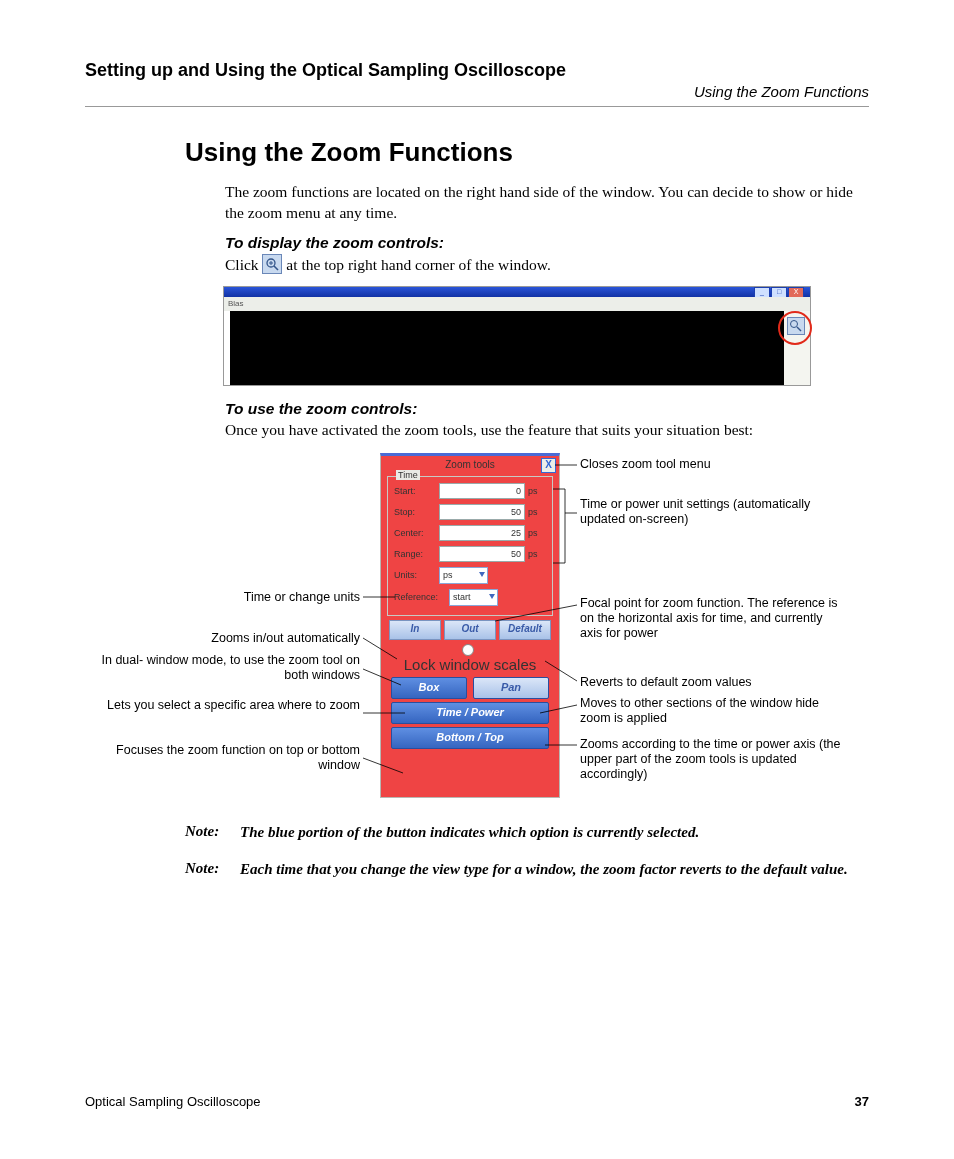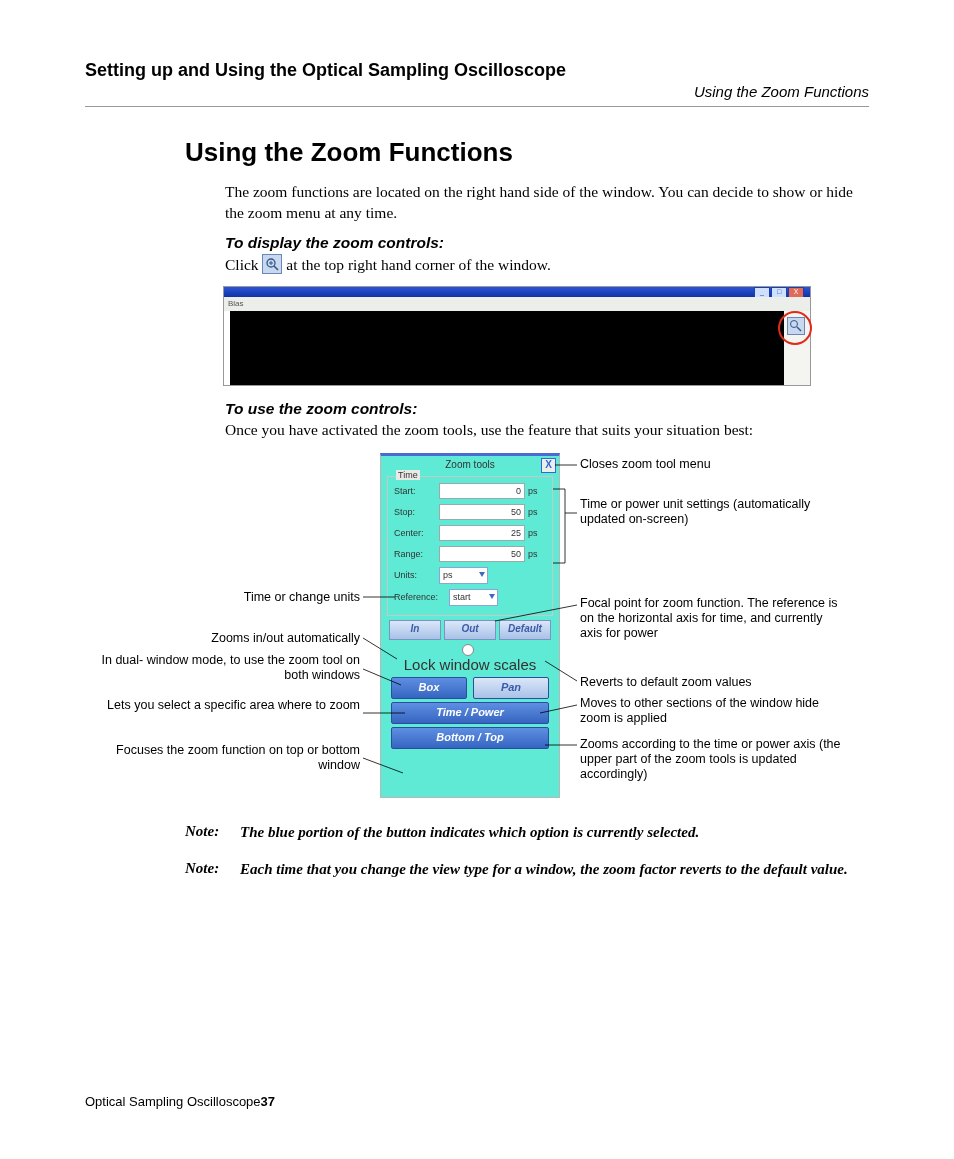--- a/index.html
+++ b/index.html
@@ -107,21 +107,21 @@
   .diagram {
     position: relative;
     margin-top: 12px;
     height: 352px;
     margin-left: 0;
   }
   .panel {
     position:absolute;
     left:295px; top:0;
     width:180px; height:345px;
-    background:#5eead4;
+    background:#ef4444;
     border:1px solid #b7b8b3;
     border-top:3px solid #4a6bd6;
     box-sizing:border-box;
     font-size:10px;
     font-family: Arial, sans-serif;
     color:#333;
   }
   .panel-header{
     display:flex; justify-content:center; align-items:center;
     position:relative; height:18px;
@@ -202,21 +202,21 @@
     display:flex;
     margin-left:100px; margin-top:18px;
     font-family: Georgia, "Times New Roman", serif;
     font-size:15px;
   }
   .note-label { font-weight:700; font-style:italic; width:55px; }
   .note-text { font-style:italic; flex:1; line-height:1.3;font-weight:bold; }
 
   .footer {
     position:absolute; bottom:50px; left:85px; right:85px;
-    display:flex; justify-content:flex-start;
+    display:flex; justify-content:space-between;
     font-size:13px;
     font-family: "Segoe UI", Arial, sans-serif;
   }
   .footer .pg { font-weight:700; }
 </style>
 </head>
 <body>
 
 <div class="page">
   <div class="chapter-title">Setting up and Using the Optical Sampling Oscilloscope</div>

